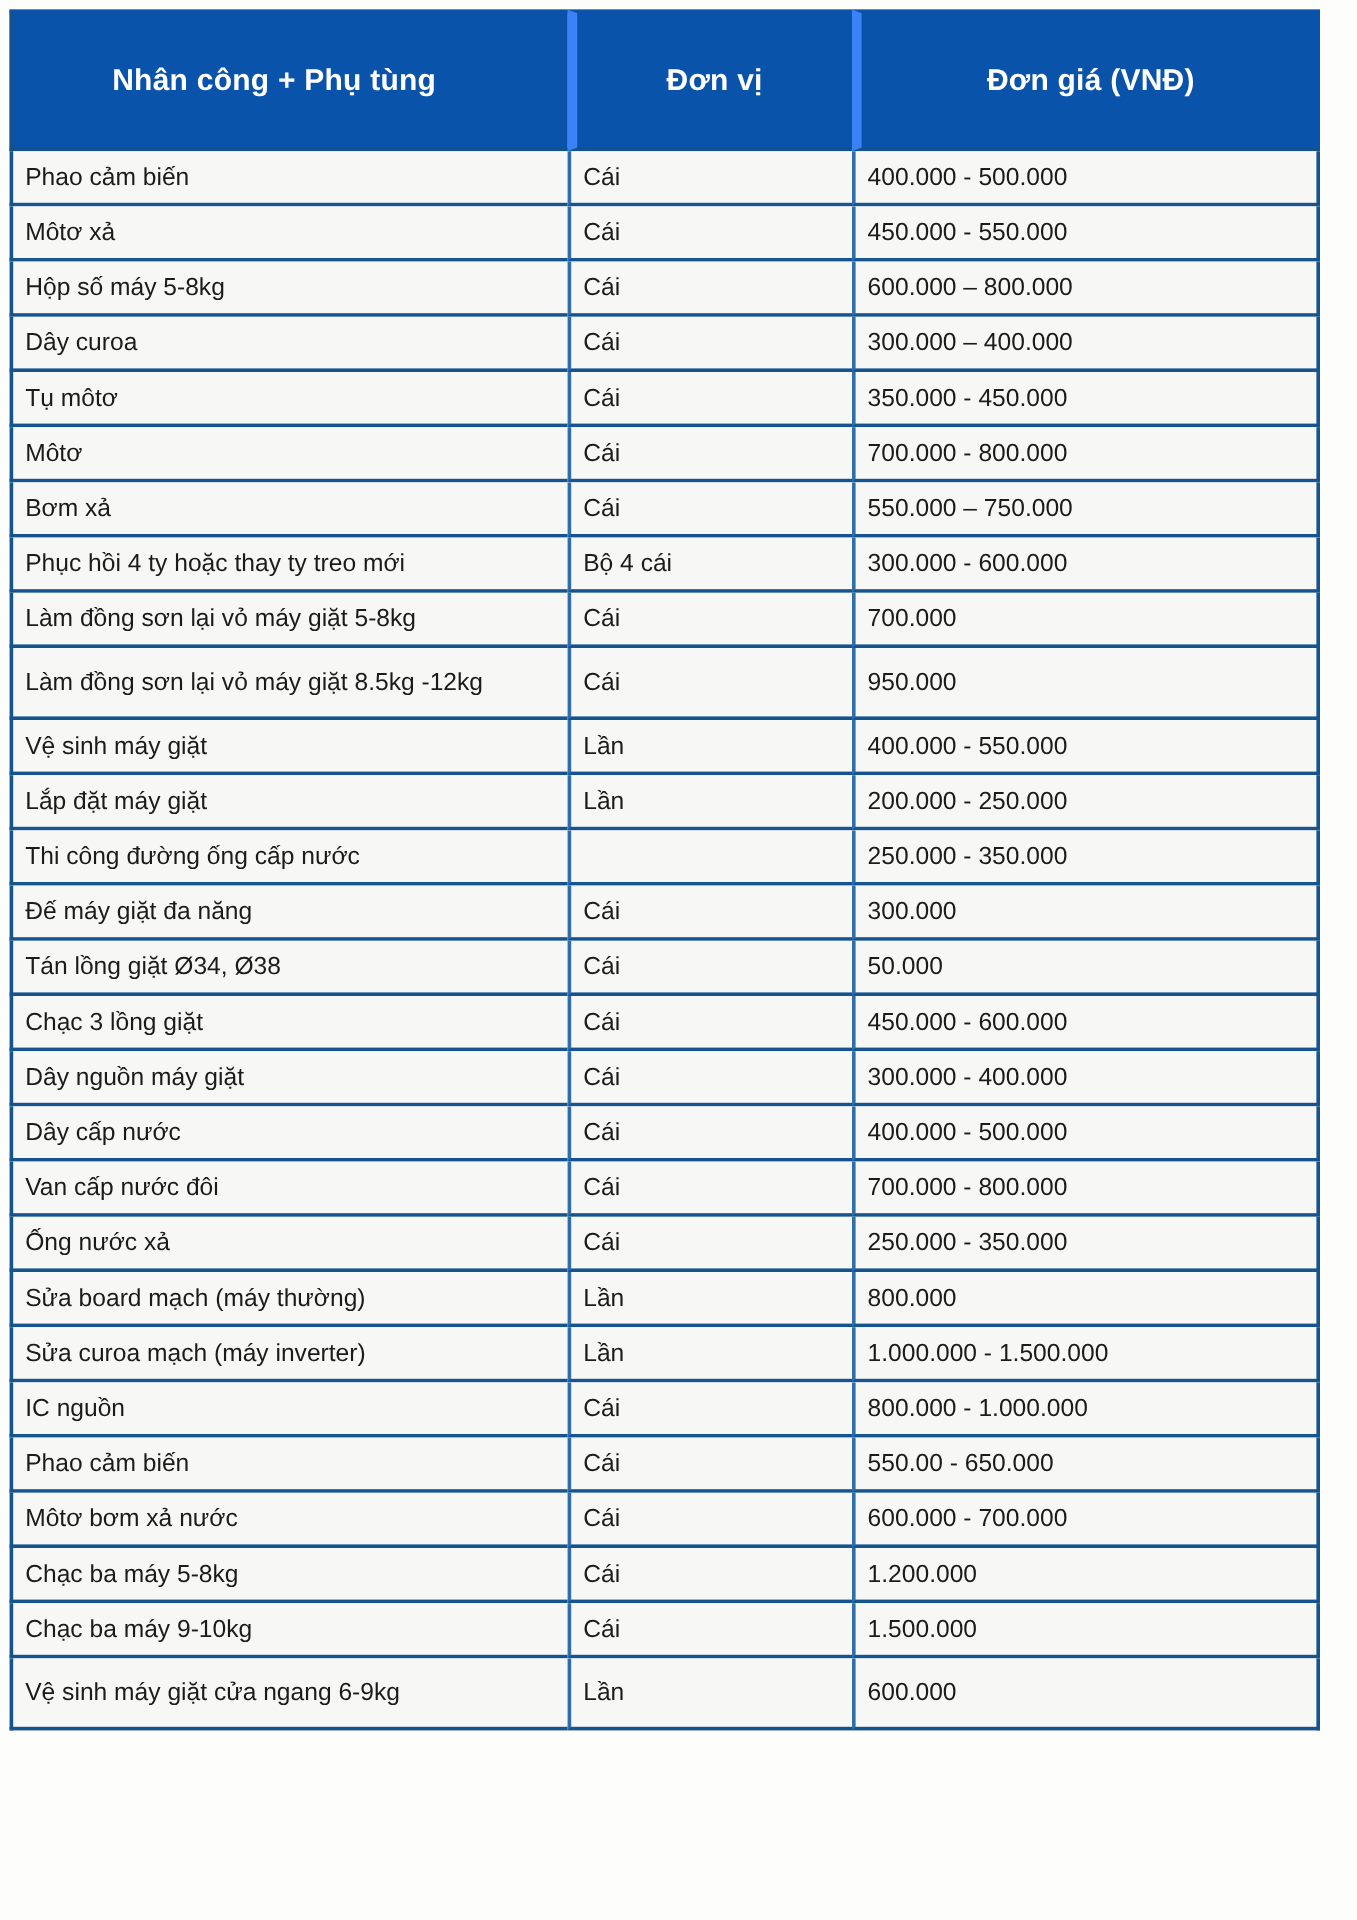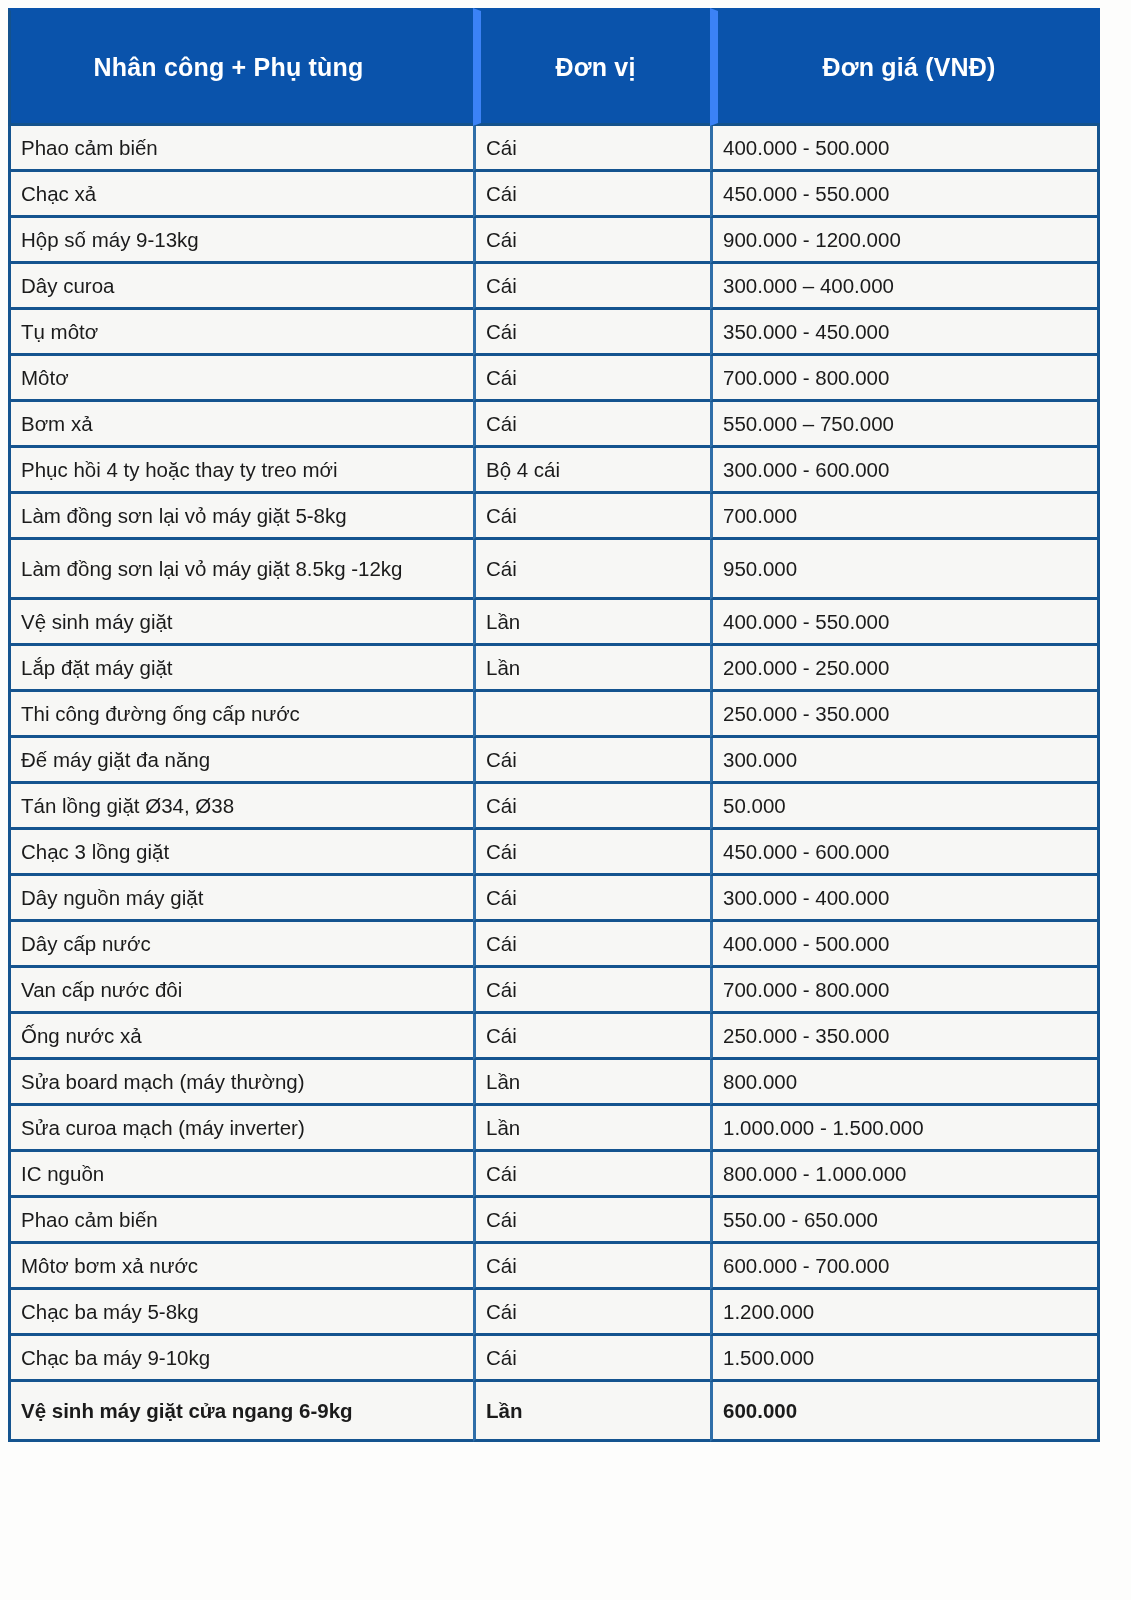--- a/index.html
+++ b/index.html
@@ -64,21 +64,20 @@
   tbody td:first-child {
     border-left: 3px solid #15548f;
   }
   tbody td.col-price {
     border-right: 3px solid #15548f;
   }
   tbody tr.tall td { height: 60px; margin-left: 12px; }
 
   tbody tr:last-child td {
     border-bottom: 3px solid #15548f;
-    font-weight: bold;
   }
 </style>
 </head>
 <body>
 
 <div id="price-table-wrap">
   <table class="price-table">
     <colgroup>
       <col class="c-name">
       <col class="c-unit">
@@ -91,28 +90,28 @@
         <th>Đơn giá (VNĐ)</th>
       </tr>
     </thead>
     <tbody id="table-body">
         <tr>
           <td class="col-name">Phao cảm biến</td>
           <td class="col-unit">Cái</td>
           <td class="col-price">400.000 - 500.000</td>
         </tr>
         <tr>
-          <td class="col-name">Chạc xả</td>
+          <td class="col-name">Môtơ xả</td>
           <td class="col-unit">Cái</td>
           <td class="col-price">450.000 - 550.000</td>
         </tr>
         <tr>
-          <td class="col-name">Hộp số máy 9-13kg</td>
-          <td class="col-unit">Cái</td>
-          <td class="col-price">900.000 - 1200.000</td>
+          <td class="col-name">Hộp số máy 5-8kg</td>
+          <td class="col-unit">Cái</td>
+          <td class="col-price">600.000 – 800.000</td>
         </tr>
         <tr>
           <td class="col-name">Dây curoa</td>
           <td class="col-unit">Cái</td>
           <td class="col-price">300.000 – 400.000</td>
         </tr>
         <tr>
           <td class="col-name">Tụ môtơ</td>
           <td class="col-unit">Cái</td>
           <td class="col-price">350.000 - 450.000</td>

